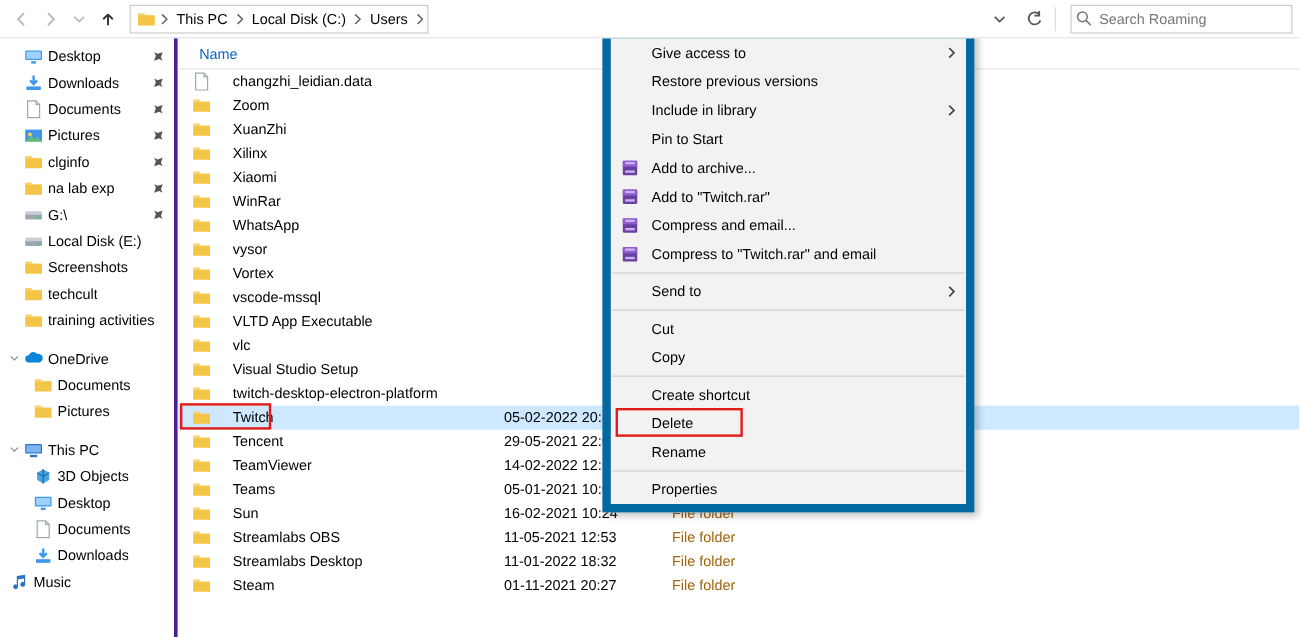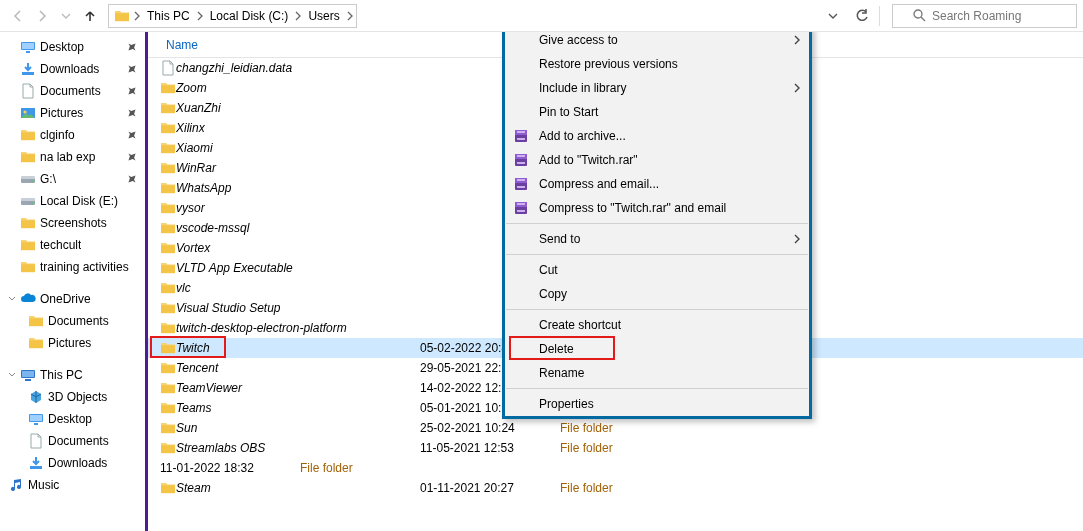--- a/index.html
+++ b/index.html
@@ -8,21 +8,21 @@
   
   .addrbar { height: 32px; display: flex; align-items: center; padding: 0 6px; border-bottom: 1px solid #e5e5e5; }
   .navbtn { width: 24px; height: 24px; display:flex; align-items:center; justify-content:center; color:#333; }
   .navbtn.disabled { color:#bbb; }
   .crumbsbox { flex: 0 0 auto; display:flex; align-items:center; border:1px solid #ccc; background:#fff; height:24px; margin-left:6px; padding:0 2px; position:relative; }
   .crumbsbox .folder-ic { width:18px; height:18px; margin:0 2px; display:flex; align-items:center; justify-content:center; }
   .crumb { padding: 0 6px; display:flex; align-items:center; height:100%; color:#000;}
   .flexgap { flex:1 1 auto; }
   .dropbtn { width:20px; display:flex; align-items:center; justify-content:center; color:#555; }
   .refresh { width:26px; display:flex; align-items:center; justify-content:center; color:#555; margin-left:6px;}
-  .searchbox { border:1px solid #ccc; height:24px; margin-left:8px; width:185px; display:flex; align-items:center; padding:0 20px; color:#777;}
+  .searchbox { border:1px solid #ccc; height:24px; margin-left:8px; width:185px; display:flex; align-items:center; padding:0 4px; color:#777;}
   .searchbox span.icon { margin-right:6px; color:#666;}
 
   
   .main { display:flex; height: calc(100% - 32px); }
 
   
   .nav { width:148px; border-right:3px solid #4c1d95; padding:4px 0; overflow:hidden;}
   .nav-item { height:22px; display:flex; align-items:center; padding:0 2px 0 8px; white-space:nowrap; position:relative;}
   .nav-item .exp { width:12px; text-align:center; color:#888; font-size:10px;}
   .nav-item .label { margin-left:4px; overflow:hidden; text-overflow:ellipsis;}
@@ -35,30 +35,30 @@
   .colhead .col { padding: 0 6px;}
   .col-name { width:260px; padding-left:18px !important;}
   .col-date { width:140px;}
   .col-type { width:120px;}
   .col-size { width:60px; color:#0b66c3;}
 
   .rows { }
   .row { height:20px; display:flex; align-items:center; padding-left:6px; }
   .row.selected { background:#cde8ff; }
   .row .cell { padding:0 6px; white-space:nowrap;}
-  .row .cell.name { width:260px; display:flex; align-items:center; gap:0;font-style:italic;}
+  .row .cell.name { width:260px; display:flex; align-items:center; gap:18px;}
   .row .cell.date { width:140px; color:#000;}
   .row .cell.type { width:120px; color:#a16207;}
   .row .cell.size { width:60px; text-align:right; color:#000;}
 
   
   .red-box { border:2px solid #e21a1a; position:absolute; pointer-events:none; }
 
   
-  .ctxmenu { position:absolute; top:-7px; left:354px; width:310px; background:#f2f2f2; border:3px solid #0369a1; box-shadow:3px 3px 6px rgba(0,0,0,0.25); z-index:50;}
+  .ctxmenu { position:absolute; top:-7px; left:354px; width:310px; background:#f2f2f2; border:7px solid #0369a1; box-shadow:3px 3px 6px rgba(0,0,0,0.25); z-index:50;}
   .ctxmenu .item { height:24px; display:flex; align-items:center; padding:0 24px 0 34px; position:relative;}
   .ctxmenu .item .ic { position:absolute; left:6px; width:20px; height:20px; display:flex; align-items:center; justify-content:center;}
   .ctxmenu .item .sub { position:absolute; right:8px; color:#444;}
   .ctxmenu hr.sep { border:none; border-top:1px solid #d0d0d0; margin:3px 1px; }
 
   
   svg { display:block; }
 </style>
 </head>
 <body>
@@ -505,34 +505,34 @@
     <div class="cell type"></div>
     <div class="cell size"></div>
   </div>
         <div class="row">
     <div class="cell name">
             <span class="folder-icon">
               <svg width="16" height="16">
                 <use href="#ic-folder"></use>
               </svg>
             </span>
+            <span>Vortex</span>
+          </div>
+    <div class="cell date"></div>
+    <div class="cell type"></div>
+    <div class="cell size"></div>
+  </div>
+        <div class="row">
+    <div class="cell name">
+            <span class="folder-icon">
+              <svg width="16" height="16">
+                <use href="#ic-folder"></use>
+              </svg>
+            </span>
             <span>vscode-mssql</span>
-          </div>
-    <div class="cell date"></div>
-    <div class="cell type"></div>
-    <div class="cell size"></div>
-  </div>
-        <div class="row">
-    <div class="cell name">
-            <span class="folder-icon">
-              <svg width="16" height="16">
-                <use href="#ic-folder"></use>
-              </svg>
-            </span>
-            <span>Vortex</span>
           </div>
     <div class="cell date"></div>
     <div class="cell type"></div>
     <div class="cell size"></div>
   </div>
         <div class="row">
     <div class="cell name">
             <span class="folder-icon">
               <svg width="16" height="16">
                 <use href="#ic-folder"></use>
@@ -637,38 +637,46 @@
   </div>
         <div class="row">
     <div class="cell name">
             <span class="folder-icon">
               <svg width="16" height="16">
                 <use href="#ic-folder"></use>
               </svg>
             </span>
             <span>Sun</span>
           </div>
-    <div class="cell date">25-02-2021 10:24</div>
+    <div class="cell date">16-02-2021 10:24</div>
     <div class="cell type">File folder</div>
     <div class="cell size"></div>
   </div>
         <div class="row">
     <div class="cell name">
             <span class="folder-icon">
               <svg width="16" height="16">
                 <use href="#ic-folder"></use>
               </svg>
             </span>
             <span>Streamlabs OBS</span>
           </div>
     <div class="cell date">11-05-2021 12:53</div>
     <div class="cell type">File folder</div>
     <div class="cell size"></div>
   </div>
         <div class="row">
+    <div class="cell name">
+            <span class="folder-icon">
+              <svg width="16" height="16">
+                <use href="#ic-folder"></use>
+              </svg>
+            </span>
+            <span>Streamlabs Desktop</span>
+          </div>
     <div class="cell date">11-01-2022 18:32</div>
     <div class="cell type">File folder</div>
     <div class="cell size"></div>
   </div>
         <div class="row">
     <div class="cell name">
             <span class="folder-icon">
               <svg width="16" height="16">
                 <use href="#ic-folder"></use>
               </svg>

